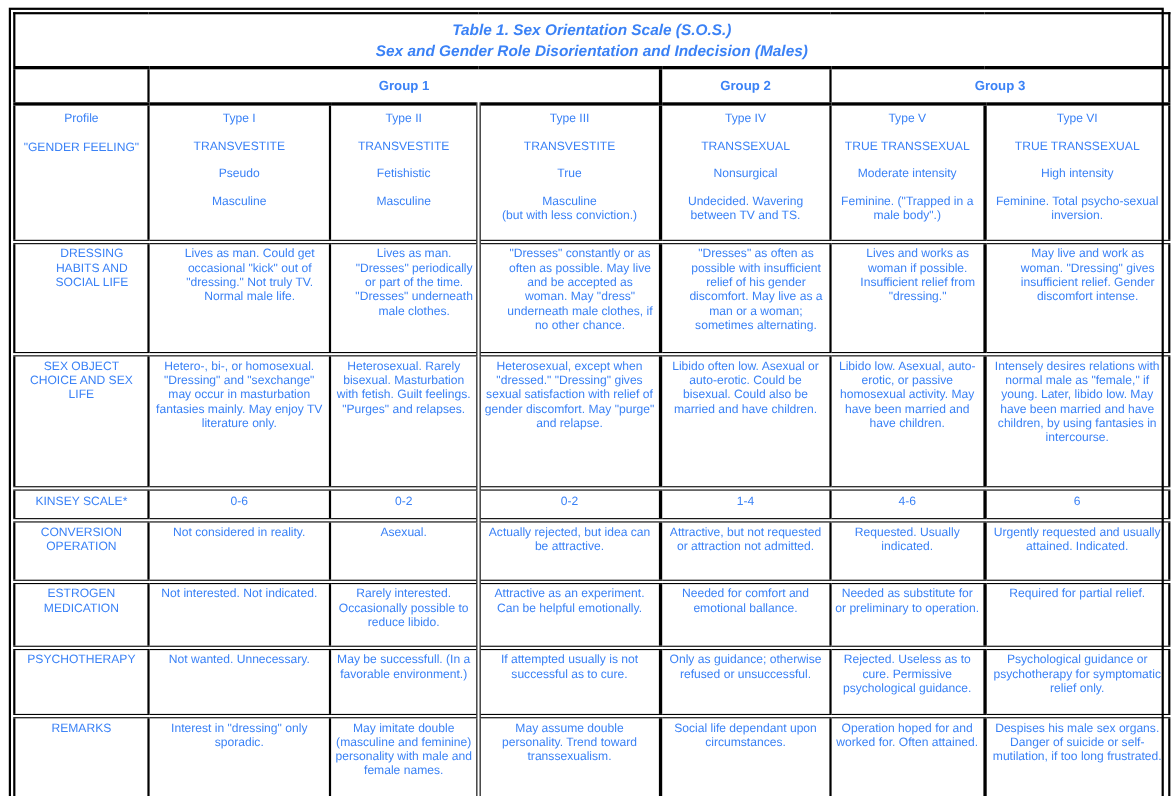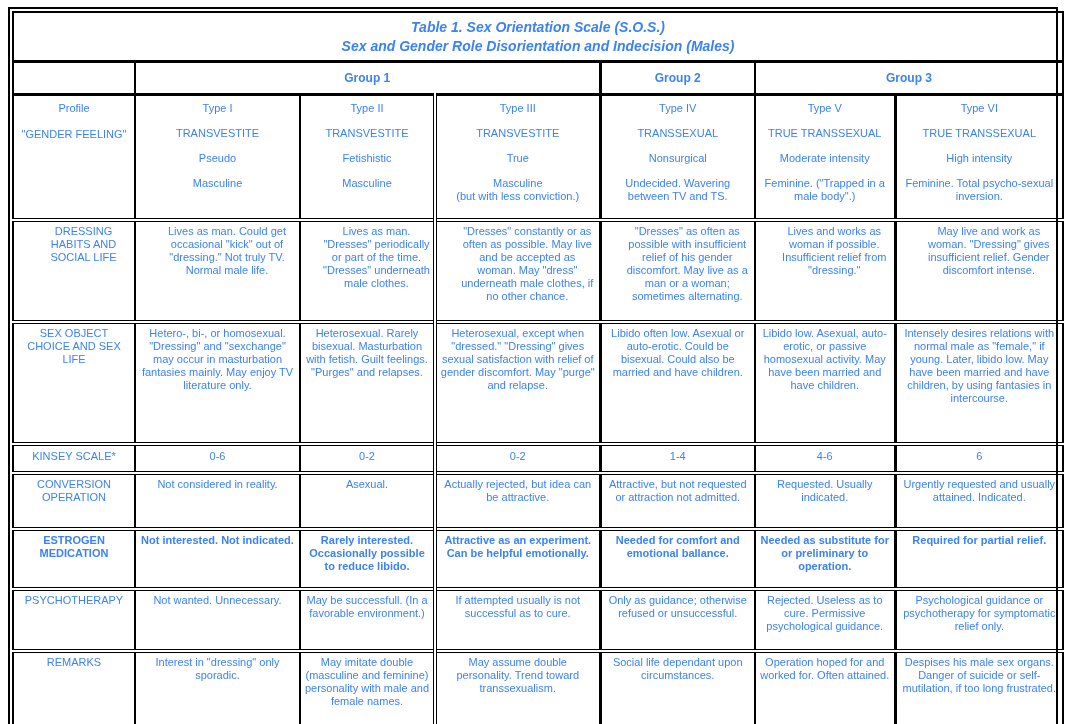--- a/index.html
+++ b/index.html
@@ -24,21 +24,21 @@
   
   tr.profile-row td{height:113px;padding-top:6px;}
   .pl{margin-bottom:12px;line-height:13px;white-space:pre-line;}
   td.profile-label{padding-top:28px;}
   td.profile-label .pl{margin-bottom:13px;}
   
   tr.r-dressing td{height:92px;padding-left:22px;}
   tr.r-sexobject td{height:112px;}
   tr.r-kinsey td{height:18px;padding-top:4px;margin-left:22px;}
   tr.r-conversion td{height:46px;}
-  tr.r-estrogen td{height:50px;font-weight:bold;}
+  tr.r-estrogen td{height:50px;}
   tr.r-psycho td{height:52px;margin-left:48px;}
   tr.r-remarks td{height:74px;}
 </style>
 </head>
 <body>
 
 <div class="page">
   <div class="frame">
     <table class="sos">
       <colgroup>

